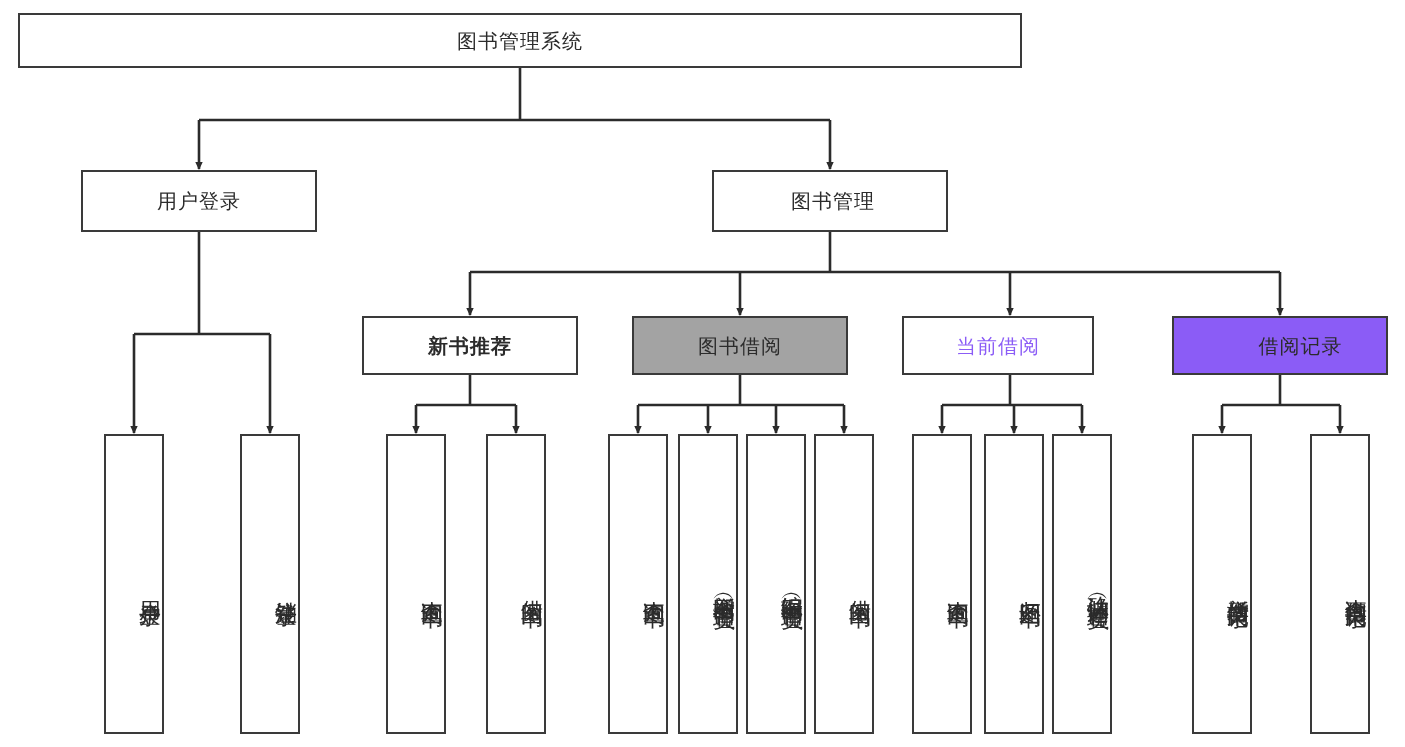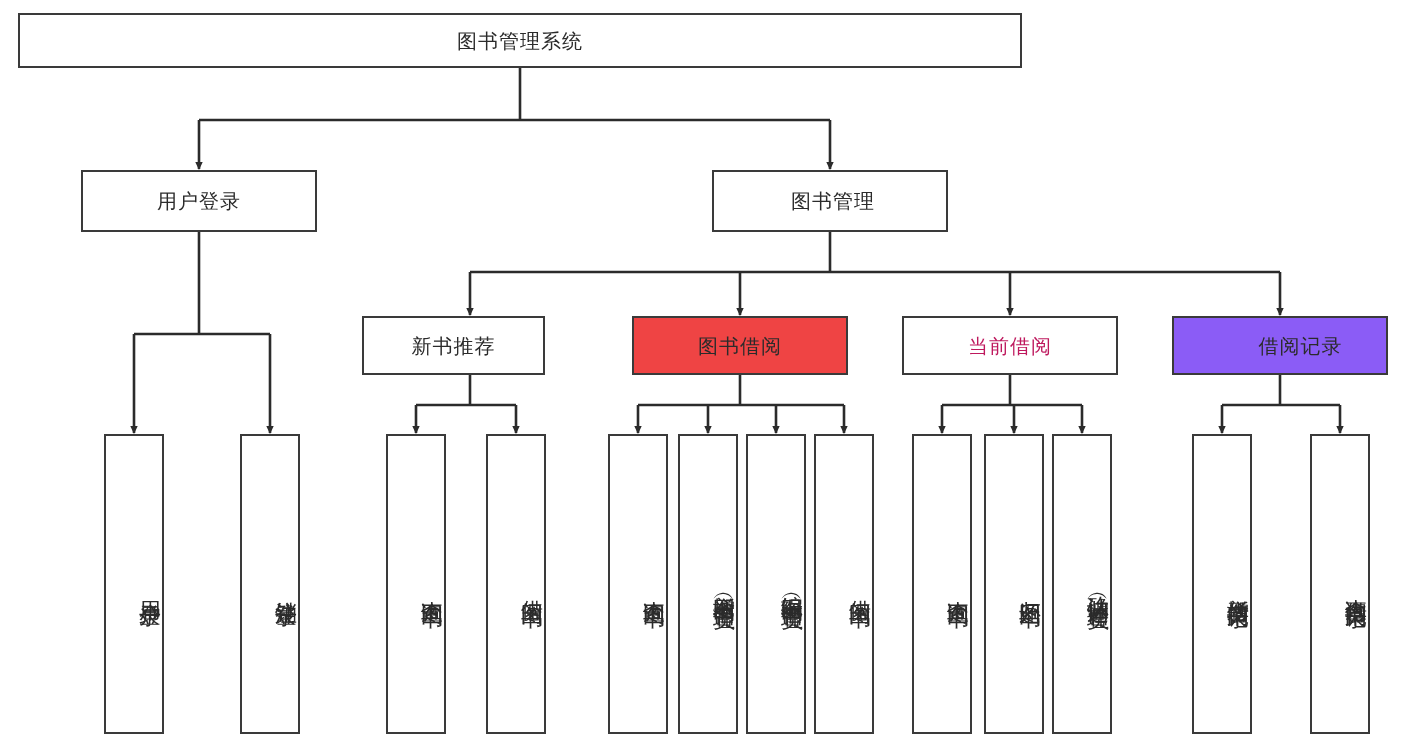--- a/index.html
+++ b/index.html
@@ -120,27 +120,27 @@
   <div id="node-layer">
       <div class="node node-h" style="left: 18px; top: 13px; width: 1004px; height: 55px; border-color: rgb(58, 58, 58); background: rgb(255, 255, 255); color: rgb(43, 43, 43);">
         <span>图书管理系统</span>
       </div>
       <div class="node node-h" style="left: 81px; top: 170px; width: 236px; height: 62px; border-color: rgb(58, 58, 58); background: rgb(255, 255, 255); color: rgb(43, 43, 43);">
         <span>用户登录</span>
       </div>
       <div class="node node-h" style="left: 712px; top: 170px; width: 236px; height: 62px; border-color: rgb(58, 58, 58); background: rgb(255, 255, 255); color: rgb(43, 43, 43); padding-left: 6px;">
         <span>图书管理</span>
       </div>
-      <div class="node node-h" style="left: 362px; top: 316px; width: 183px; height: 59px; border-color: rgb(58, 58, 58); background: rgb(255, 255, 255); color: rgb(43, 43, 43);">
+      <div class="node node-h" style="left: 362px; top: 316px; width: 216px; height: 59px; border-color: rgb(58, 58, 58); background: rgb(255, 255, 255); color: rgb(43, 43, 43); font-weight: bold;">
         <span>新书推荐</span>
       </div>
-      <div class="node node-h" style="left: 632px; top: 316px; width: 216px; height: 59px; border-color: rgb(58, 58, 58); background: #ef4444; color: rgb(43, 43, 43);">
+      <div class="node node-h" style="left: 632px; top: 316px; width: 216px; height: 59px; border-color: rgb(58, 58, 58); background: #a3a3a3; color: rgb(43, 43, 43);">
         <span>图书借阅</span>
       </div>
-      <div class="node node-h" style="left: 902px; top: 316px; width: 216px; height: 59px; border-color: rgb(58, 58, 58); background: rgb(255, 255, 255); color: #be185d;">
+      <div class="node node-h" style="left: 902px; top: 316px; width: 192px; height: 59px; border-color: rgb(58, 58, 58); background: rgb(255, 255, 255); color: #8b5cf6;">
         <span>当前借阅</span>
       </div>
       <div class="node node-h" style="left: 1172px; top: 316px; width: 216px; height: 59px; border-color: rgb(58, 58, 58); background: #8b5cf6; color: rgb(43, 43, 43); padding-left: 41px;">
         <span>借阅记录</span>
       </div>
       <div class="node node-v" style="left: 104px; top: 434px; width: 60px; height: 300px; border-color: rgb(58, 58, 58); background: rgb(255, 255, 255); color: rgb(43, 43, 43);">
         <span>用户登录</span>
       </div>
       <div class="node node-v" style="left: 240px; top: 434px; width: 60px; height: 300px; border-color: rgb(58, 58, 58); background: rgb(255, 255, 255); color: rgb(43, 43, 43);">
         <span>注销登录</span>

